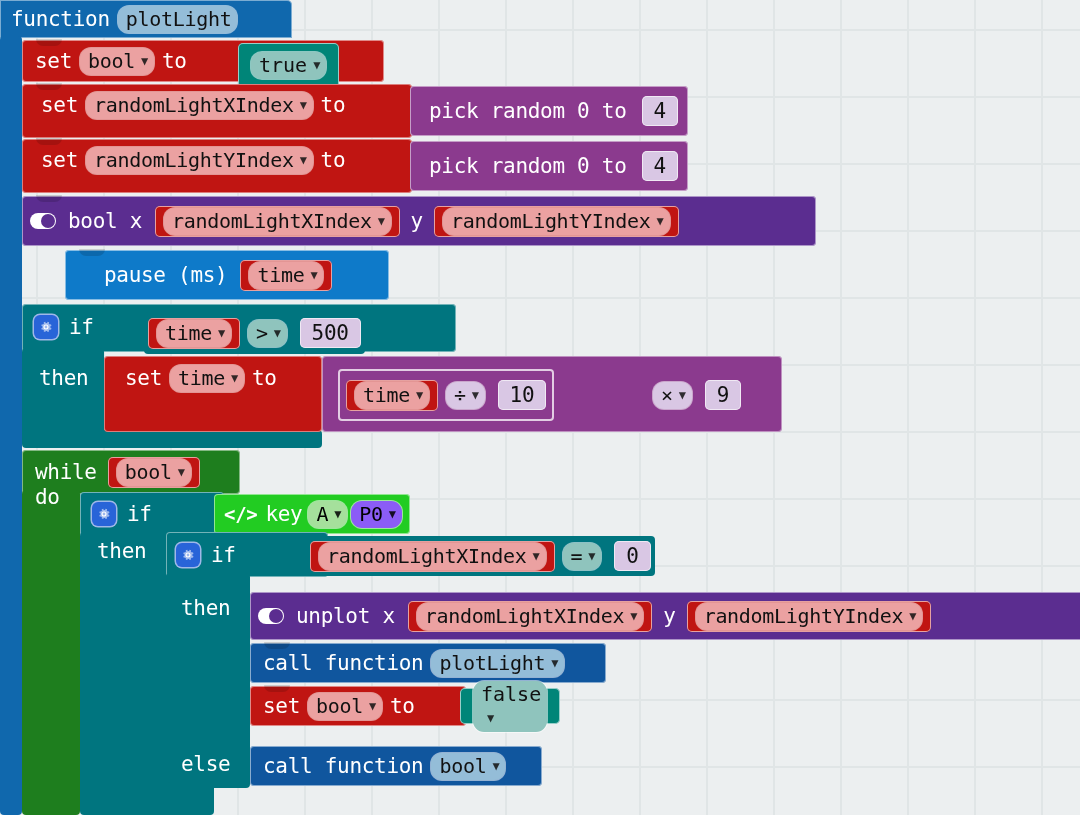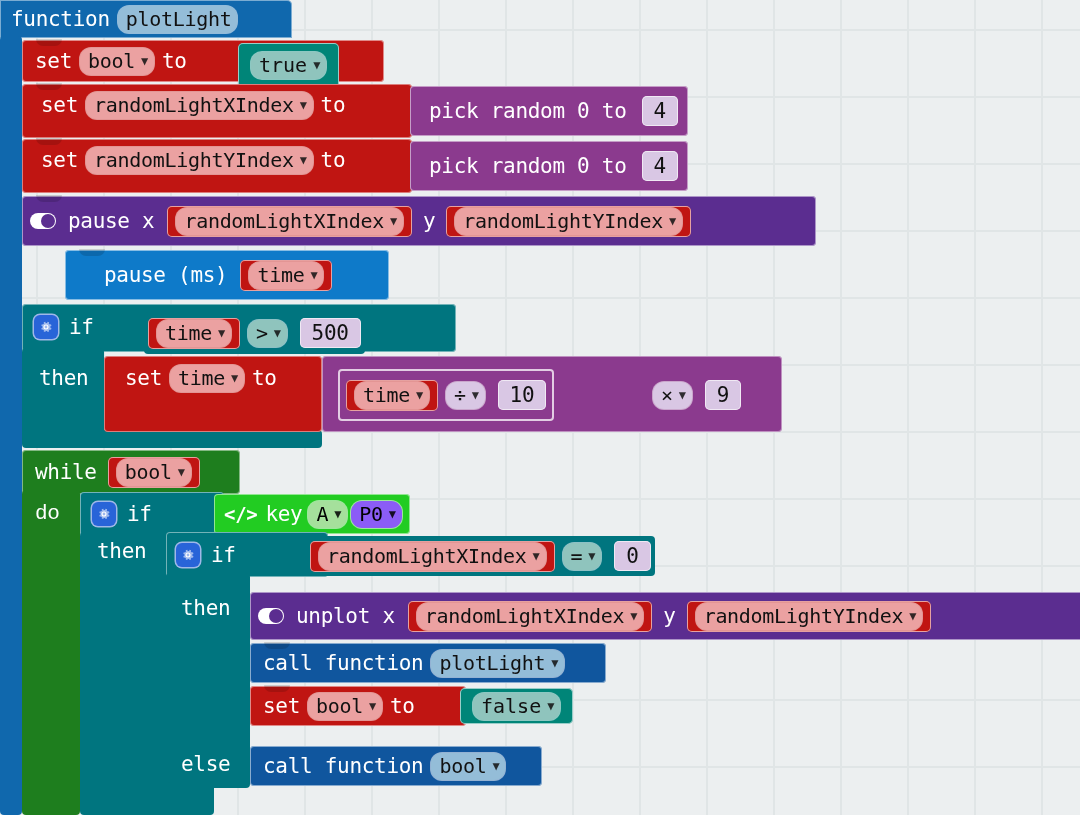--- a/index.html
+++ b/index.html
@@ -167,21 +167,21 @@
   </div>
   <div class="row" style="left:410px; top:141px; height:50px; background:#8b3a8e; padding:0 10px 0 14px;">
     <span class="lbl">pick random 0 to</span>
     <span class="rep rep-num" style="margin-left:10px; padding:3px 12px;">
       <span>4</span>
     </span>
   </div>
 
   <div class="row notch" style="left:22px; top:196px; width:794px; height:50px; background:#5b2d90;">
     <span class="ico ico-plot" style="color:#5b2d90;"></span>
-    <span class="lbl">pause x</span>
+    <span class="lbl">bool x</span>
     <span class="rep rep-var" style="margin-left:8px;">
       <span class="chip chip-var">
         <span>randomLightXIndex</span>
         <span class="caret">▼</span>
       </span>
     </span>
     <span class="lbl" style="margin:0 6px;">y</span>
     <span class="rep rep-var">
       <span class="chip chip-var">
         <span>randomLightYIndex</span>
@@ -286,21 +286,21 @@
   <div class="cblock" style="left:22px; top:490px; width:58px; height:325px; background:#1e7e1e; box-shadow:none;"></div>
   <div class="row" style="left:30px; top:452px; height:40px; background:transparent; box-shadow:none; padding:0;">
     <span class="lbl">while</span>
     <span class="rep rep-var" style="margin-left:6px;">
       <span class="chip chip-var">
         <span>bool</span>
         <span class="caret">▼</span>
       </span>
     </span>
   </div>
-  <div class="row" style="left:30px; top:497px; height:32px; background:transparent; box-shadow:none; padding:0;font-family:Liberation Mono, monospace;">
+  <div class="row" style="left:30px; top:481px; height:32px; background:transparent; box-shadow:none; padding:0;">
     <span class="lbl">do</span>
   </div>
 
   <div class="cblock" style="left:80px; top:492px; width:144px; height:44px; background:#00757f;"></div>
   <div class="cblock" style="left:80px; top:532px; width:132px; height:283px; background:#00757f; box-shadow:none;"></div>
   <div class="row" style="left:92px; top:496px; height:36px; background:transparent; box-shadow:none; padding:0;">
     <span class="ico ico-gear">
       <svg viewBox="0 0 24 24" fill="#fff">
           <path d="M12 8.2a3.8 3.8 0 1 0 0 7.6 3.8 3.8 0 0 0 0-7.6zm0 5.9a2.1 2.1 0 1 1 0-4.2 2.1 2.1 0 0 1 0 4.2z"></path>
           <path d="M20.2 13.6l-1.7-.5a6.6 6.6 0 0 0 0-2.2l1.7-.5-.7-2.5-1.7.4a6.9 6.9 0 0 0-1.6-1.6l.5-1.7-2.5-.7-.5 1.7a6.6 6.6 0 0 0-2.2 0L11 4.3l-2.5.7.5 1.7a6.9 6.9 0 0 0-1.6 1.6l-1.7-.4-.7 2.5 1.7.5a6.6 6.6 0 0 0 0 2.2l-1.7.5.7 2.5 1.7-.5a6.9 6.9 0 0 0 1.6 1.6l-.5 1.7 2.5.7.5-1.7a6.6 6.6 0 0 0 2.2 0l.5 1.7 2.5-.7-.5-1.7a6.9 6.9 0 0 0 1.6-1.6l1.7.5.7-2.5z" opacity=".55"></path>
@@ -388,21 +388,21 @@
 
   <div class="row notch" style="left:250px; top:686px; width:216px; height:40px; background:#c01512;">
     <span class="lbl">set</span>
     <span class="chip chip-var">
       <span>bool</span>
       <span class="caret">▼</span>
     </span>
     <span class="lbl">to</span>
   </div>
   <div class="rep" style="position:absolute; left:460px; top:688px; height:36px; background:#008578; padding:0 10px; display:flex; align-items:center;">
-    <span class="chip" style="background:#8fc4bd;">
+    <span class="chip" style="background:#8fc4bd;flex-direction:column;">
       <span>false</span>
       <span class="caret">▼</span>
     </span>
   </div>
 
   <div class="row" style="left:176px; top:748px; height:32px; background:transparent; box-shadow:none; padding:0;">
     <span class="lbl">else</span>
   </div>
 
   <div class="row" style="left:250px; top:746px; width:292px; height:40px; background:#10569e;">

